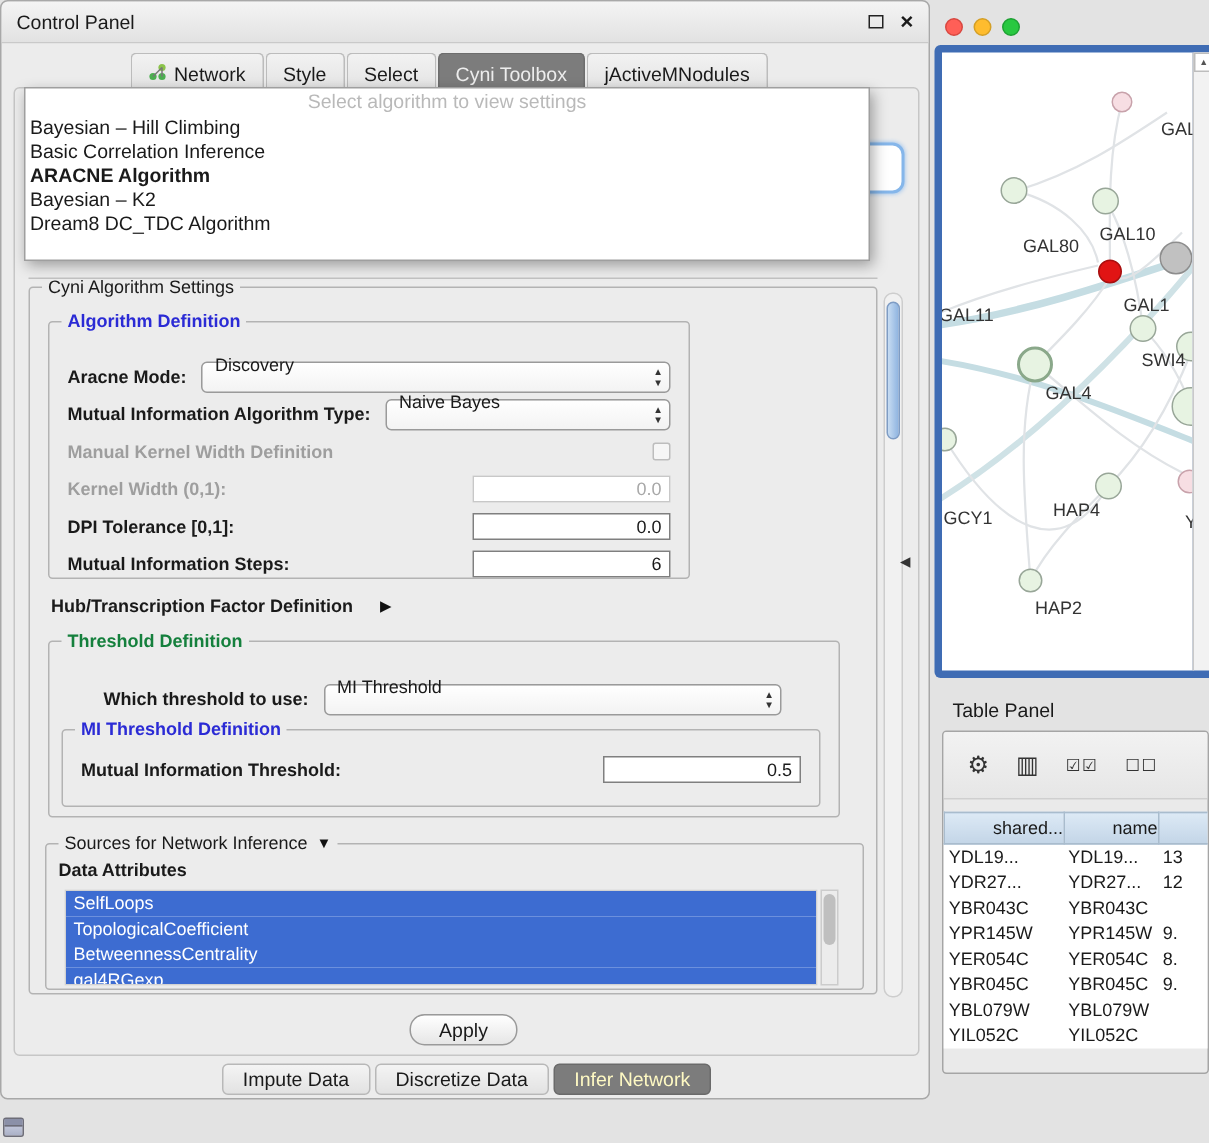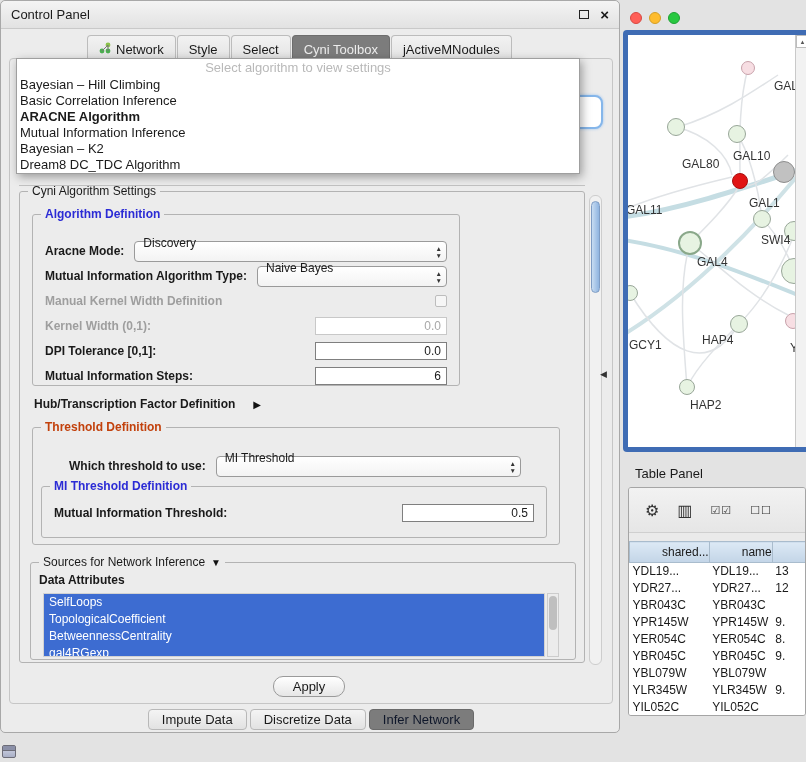--- a/index.html
+++ b/index.html
@@ -41,21 +41,21 @@
     z-index:50; font-size:13px; }
   .algo-popup .ph { color:#b9b9b9; text-align:center; height:18px; line-height:17px; }
   .algo-item { height:16px; line-height:16px; padding-left:3px; white-space:nowrap; }
   .algo-item.selected { font-weight:bold; }
 
   
   .group { position:absolute; border:1px solid #b3b3b3; border-radius:3px; background:transparent; }
   .gtitle { position:absolute; top:-8px; left:8px; background:#ececec; padding:0 4px;
     font-size:12px; white-space:nowrap; }
   .gtitle.blue { color:#2b2bd5; font-weight:bold; }
-  .gtitle.green { color:#c2410c; font-weight:bold; }
+  .gtitle.green { color:#15803d; font-weight:bold; }
 
   .settings-group { left:18px; top:190px; width:566px; height:472px; }
 
   .frow { display:flex; align-items:center; height:20px; margin:0 12px 5px 12px; }
   .blbl { font-weight:bold; font-size:12px; white-space:nowrap; }
   .gray { color:#9e9e9e; }
   .combo { flex:1; margin-left:10px; height:21px; background:linear-gradient(#ffffff,#f3f3f3);
     border:1px solid #9a9a9a; border-radius:4px; display:flex; align-items:center;
     padding:0 20px 17px 8px; position:relative; font-size:12px; }
   .combo .arr { position:absolute; right:4px; top:3px; display:flex; flex-direction:column;
@@ -85,21 +85,21 @@
   .collapse-arrow { position:absolute; left:599px; top:368px; font-size:9px; color:#333; }
 
   .apply-btn { position:absolute; left:272px; top:675px; width:72px; height:21px;
     background:linear-gradient(#ffffff,#e6e6e6); border:1px solid #9a9a9a; border-radius:10px;
     font-size:13px; display:flex; align-items:center; justify-content:center; }
 
   .bottom-tabs { position:absolute; left:0; top:708px; width:620px; display:flex;
     justify-content:center; gap:3px; }
   .btab { height:21px; padding:2px 13px 0; font-size:13px; border:1px solid #b8b8b8;
     border-radius:4px; background:linear-gradient(#f4f4f4,#e2e2e2); }
-  .btab.selected { background:#7c7c7c; color:#0f172a; border-color:#6a6a6a; }
+  .btab.selected { background:#7c7c7c; color:#fef9c3; border-color:#6a6a6a; }
 
   
   .net-window { position:absolute; left:623px; top:6px; width:190px; height:446px; }
   .net-titlebar { position:absolute; left:0; top:0; width:100%; height:24px; }
   .light { position:absolute; top:6px; width:12px; height:12px; border-radius:50%; }
   .light.red { left:7px; background:#ff5f57; border:1px solid #d84841; }
   .light.yellow { left:26px; background:#febc2e; border:1px solid #d49f26; }
   .light.green { left:45px; background:#28c840; border:1px solid #1ea133; }
   .net-frame { position:absolute; left:0; top:24px; width:190px; height:422px;
     background:#3f6cb4; border-radius:4px 0 0 4px; }
@@ -291,21 +291,20 @@
       <div class="btab">Impute Data</div>
       <div class="btab">Discretize Data</div>
       <div class="btab selected">Infer Network</div>
     </div>
 
     <div class="algo-popup">
       <div class="ph">Select algorithm to view settings</div>
       <div class="algo-item">Bayesian – Hill Climbing</div>
       <div class="algo-item">Basic Correlation Inference</div>
       <div class="algo-item selected">ARACNE Algorithm</div>
-      <div class="algo-item">Mutual Information Inference</div>
       <div class="algo-item">Bayesian – K2</div>
       <div class="algo-item">Dream8 DC_TDC Algorithm</div>
     </div>
   </div>
 
   <div class="net-window">
     <div class="net-titlebar">
       <span class="light red"></span>
       <span class="light yellow"></span>
       <span class="light green"></span>
@@ -410,25 +409,20 @@
           <td>YBR045C</td>
             <td>YBR045C</td>
             <td>9.</td>
         </tr>
         <tr>
           <td>YBL079W</td>
             <td>YBL079W</td>
             <td></td>
         </tr>
         <tr>
-          <td>YLR345W</td>
-            <td>YLR345W</td>
-            <td>9.</td>
-        </tr>
-        <tr>
           <td>YIL052C</td>
             <td>YIL052C</td>
             <td></td>
         </tr>
       </tbody>
     </table>
   </div>
 
   <div class="corner-icon"></div>
 

